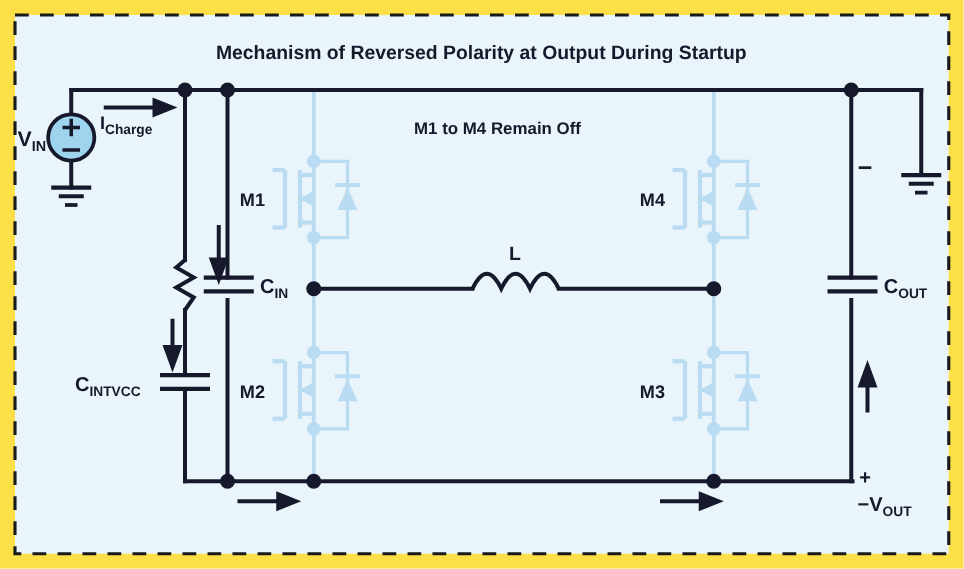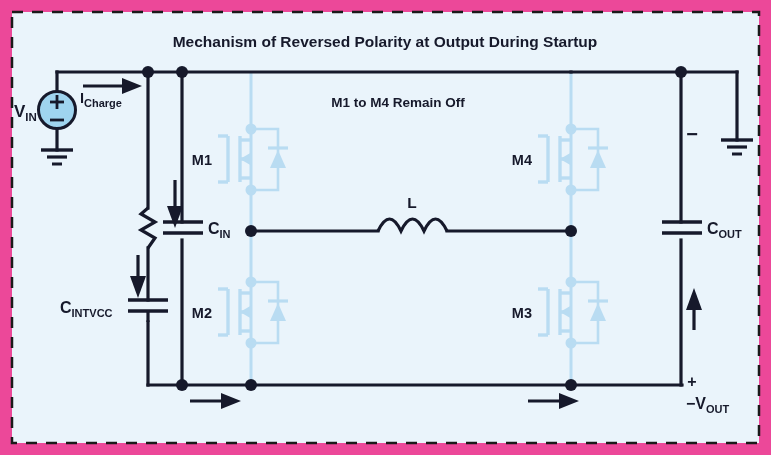--- a/index.html
+++ b/index.html
@@ -4,21 +4,21 @@
 <style>
   html, body {
     margin: 0;
     padding: 0;
     background: #ffffff;
   }
   #root {
     position: relative;
     width: 771px;
     height: 455px;
-    background: #ec4899;
+    background: #fde047;
     font-family: "Liberation Sans", sans-serif;
     overflow: hidden;
   }
   #canvas {
     position: absolute;
     left: 0;
     top: 0;
   }
   .ttl {
     font-weight: bold;

